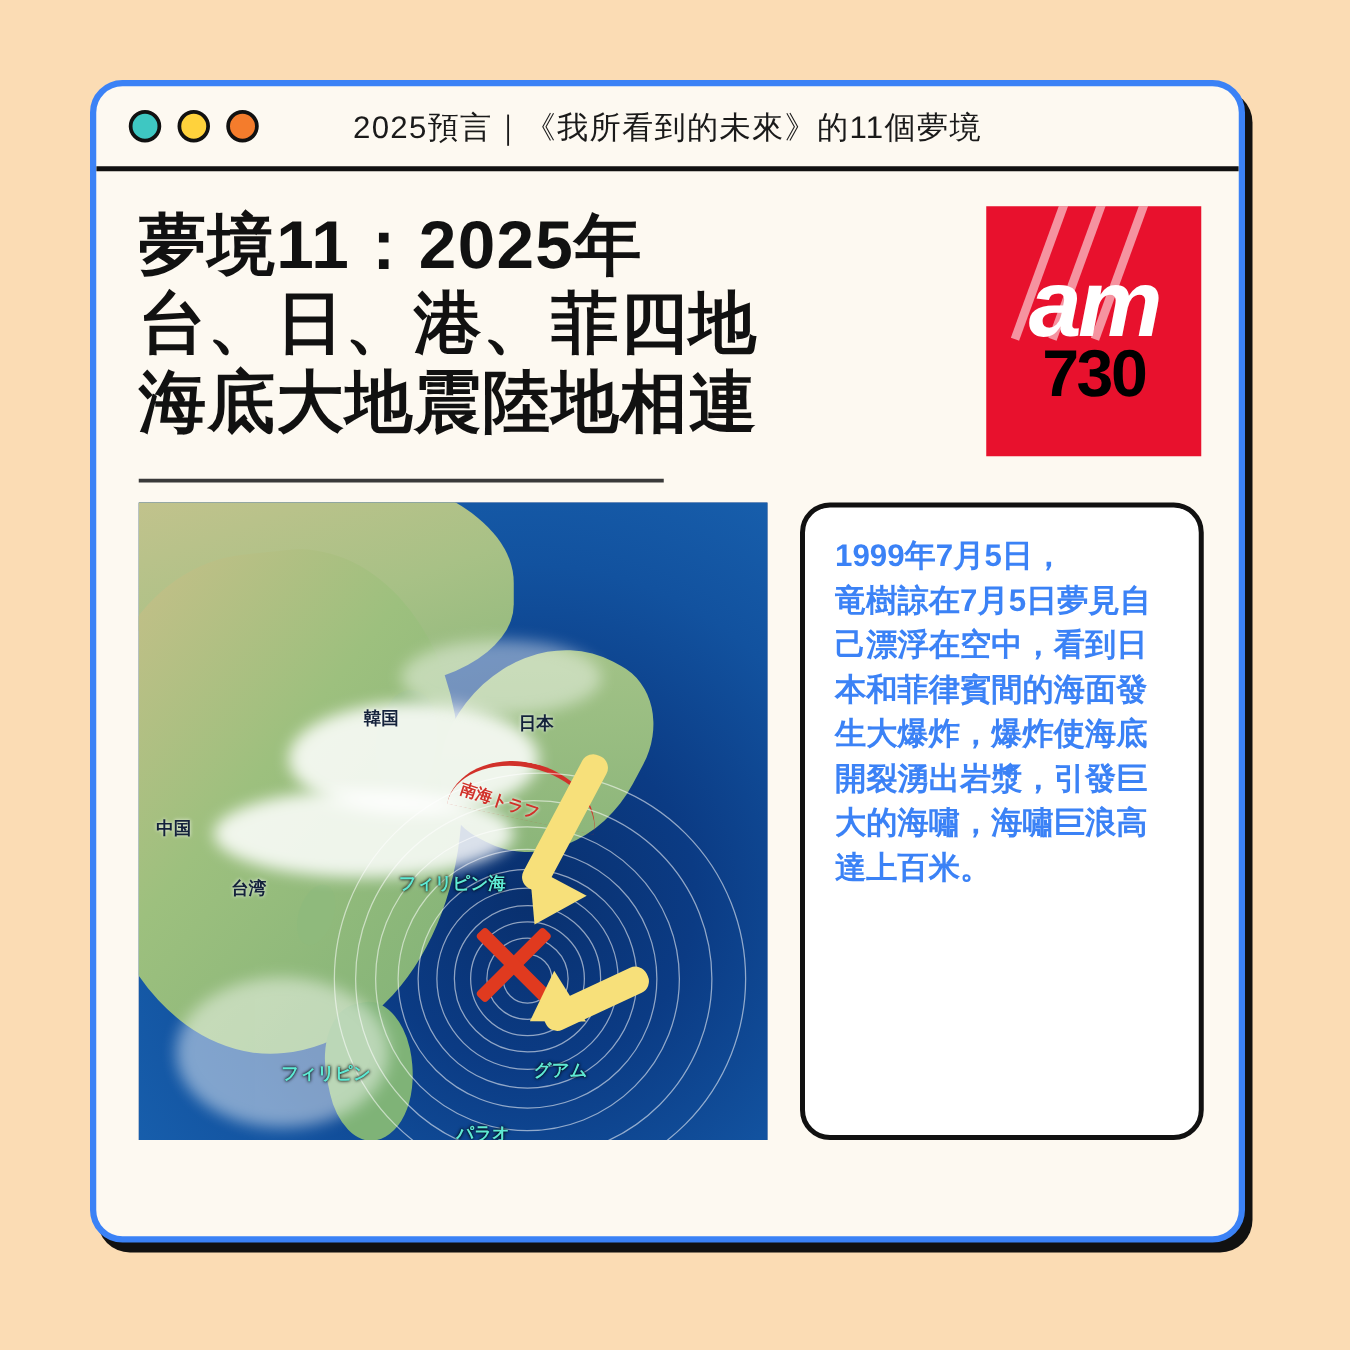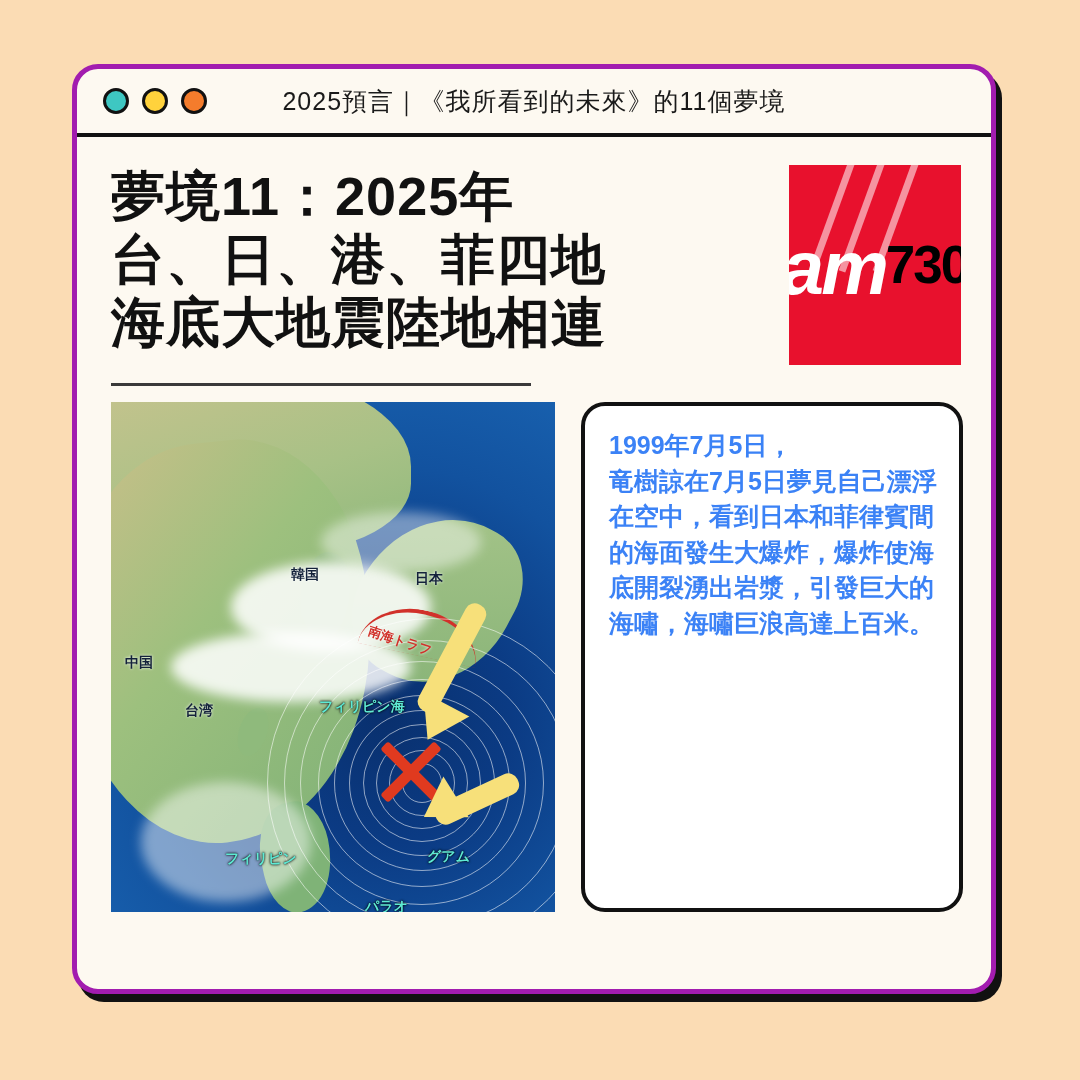--- a/index.html
+++ b/index.html
@@ -22,21 +22,21 @@
     width: 924px; height: 930px;
     background: #111111;
     border-radius: 26px;
   }
   
   #card {
     position: absolute;
     left: 72px; top: 64px;
     width: 924px; height: 930px;
     background: #fdf9f1;
-    border: 5px solid #a21caf;
+    border: 5px solid #3b82f6;
     border-radius: 26px;
     overflow: hidden;
   }
   
   #titlebar {
     position: relative;
     height: 68px;
     border-bottom: 4px solid #111111;
     display: flex;
     align-items: center;
@@ -67,21 +67,21 @@
     font-weight: bold;
     line-height: 1.17;
     color: #111111;
     letter-spacing: 1px;
     white-space: pre-line;
   }
   #logo {
     width: 172px; height: 200px;
     background: #e8112d;
     display: flex;
-    flex-direction: row;
+    flex-direction: column;
     justify-content: center;
     align-items: center;
     margin-left: 10px;
     flex: none;
     position: relative;
     overflow: hidden;
   }
   #logo .am {
     color: #ffffff;
     font-size: 76px;
@@ -113,21 +113,21 @@
   }
   
   #content {
     display: flex;
     padding: 16px 28px 0 34px;
     gap: 26px;
   }
   
   #map {
     position: relative;
-    width: 444px; height: 510px;
+    width: 503px; height: 510px;
     background: #0f3f8c;
     overflow: hidden;
     flex: none;
     padding-left: 32px;
   }
   #map .sea-deep {
     position: absolute; inset: 0;
     background:
       radial-gradient(circle at 62% 62%, #09306e 0%, #0b3b84 30%, #12529f 60%, #1b67b5 100%);
   }

